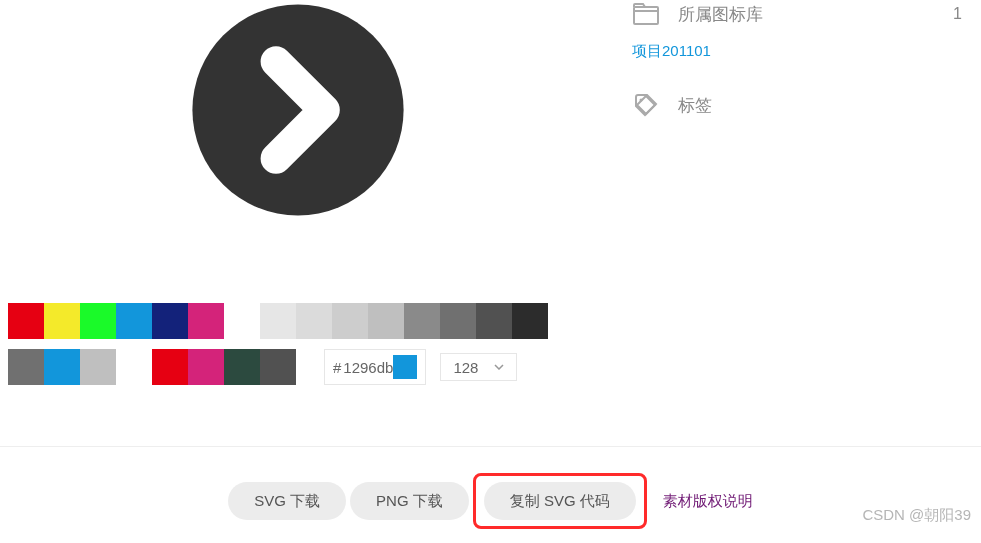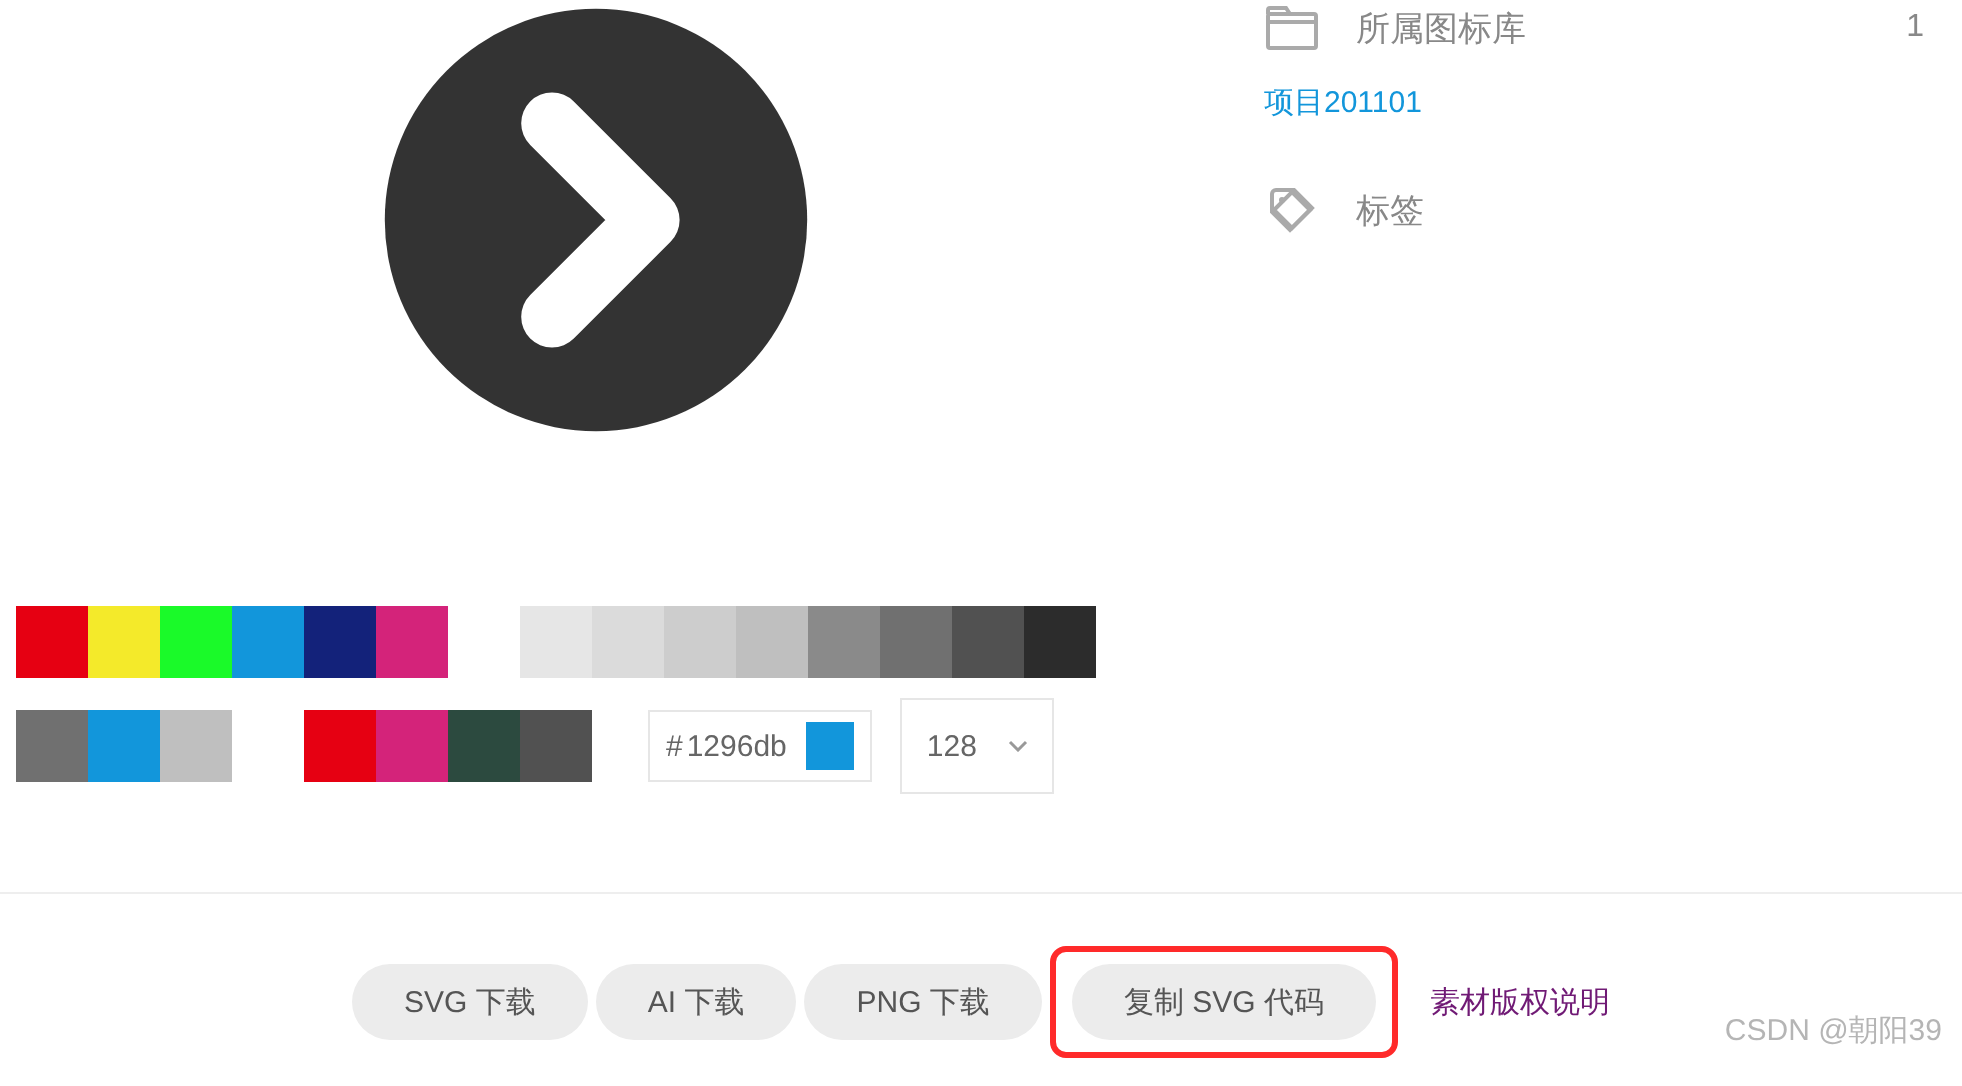--- a/index.html
+++ b/index.html
@@ -58,32 +58,31 @@
       padding: 0 8px;
     }
     .hex-label {
       color: #666;
       font-size: 15px;
       margin-right: 2px;
     }
     .hex-value {
       color: #666;
       font-size: 15px;
-      margin-right: 10px;
     }
     .hex-color-preview {
       width: 24px;
       height: 24px;
       background: #1296db;
     }
     .size-select {
       display: flex;
       align-items: center;
       border: 1px solid #e6e6e6;
-      height: 48px;
+      height: 28px;
       margin-left: 14px;
       padding: 0 12px;
       color: #666;
       font-size: 15px;
       gap: 16px;
     }
     .chevron-down {
       width: 10px;
       height: 10px;
       display: inline-flex;
@@ -262,21 +261,20 @@
             <circle cx="7" cy="7" r="1.5" fill="#aaa"></circle>
           </svg>
       </span>
       <span class="meta-label">标签</span>
     </div>
   </div>
 </div>
 
 <div class="bottom-bar">
   <button class="pill-btn">SVG 下载</button>
-  <button class="pill-btn">AI 下载</button>
   <button class="pill-btn">PNG 下载</button>
   <span class="highlight-frame">
     <button class="pill-btn">复制 SVG 代码</button>
   </span>
   <a class="copyright-link">素材版权说明</a>
 </div>
 
 <div class="watermark">CSDN @朝阳39</div>
 
 </body></html>

